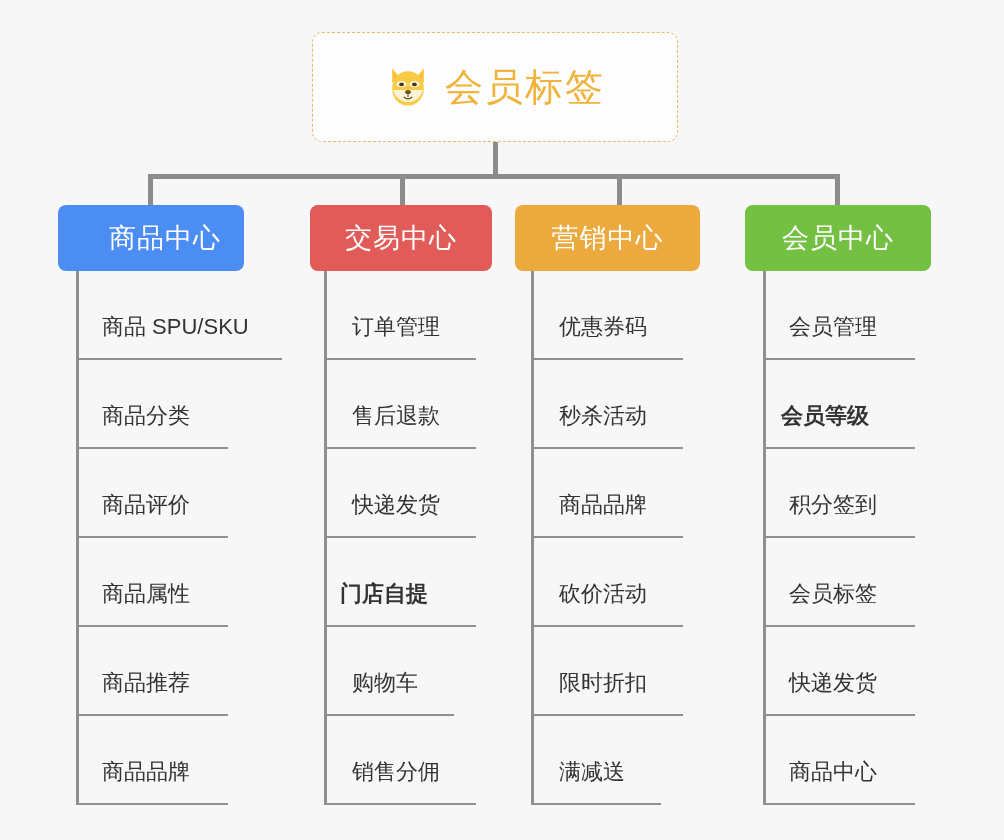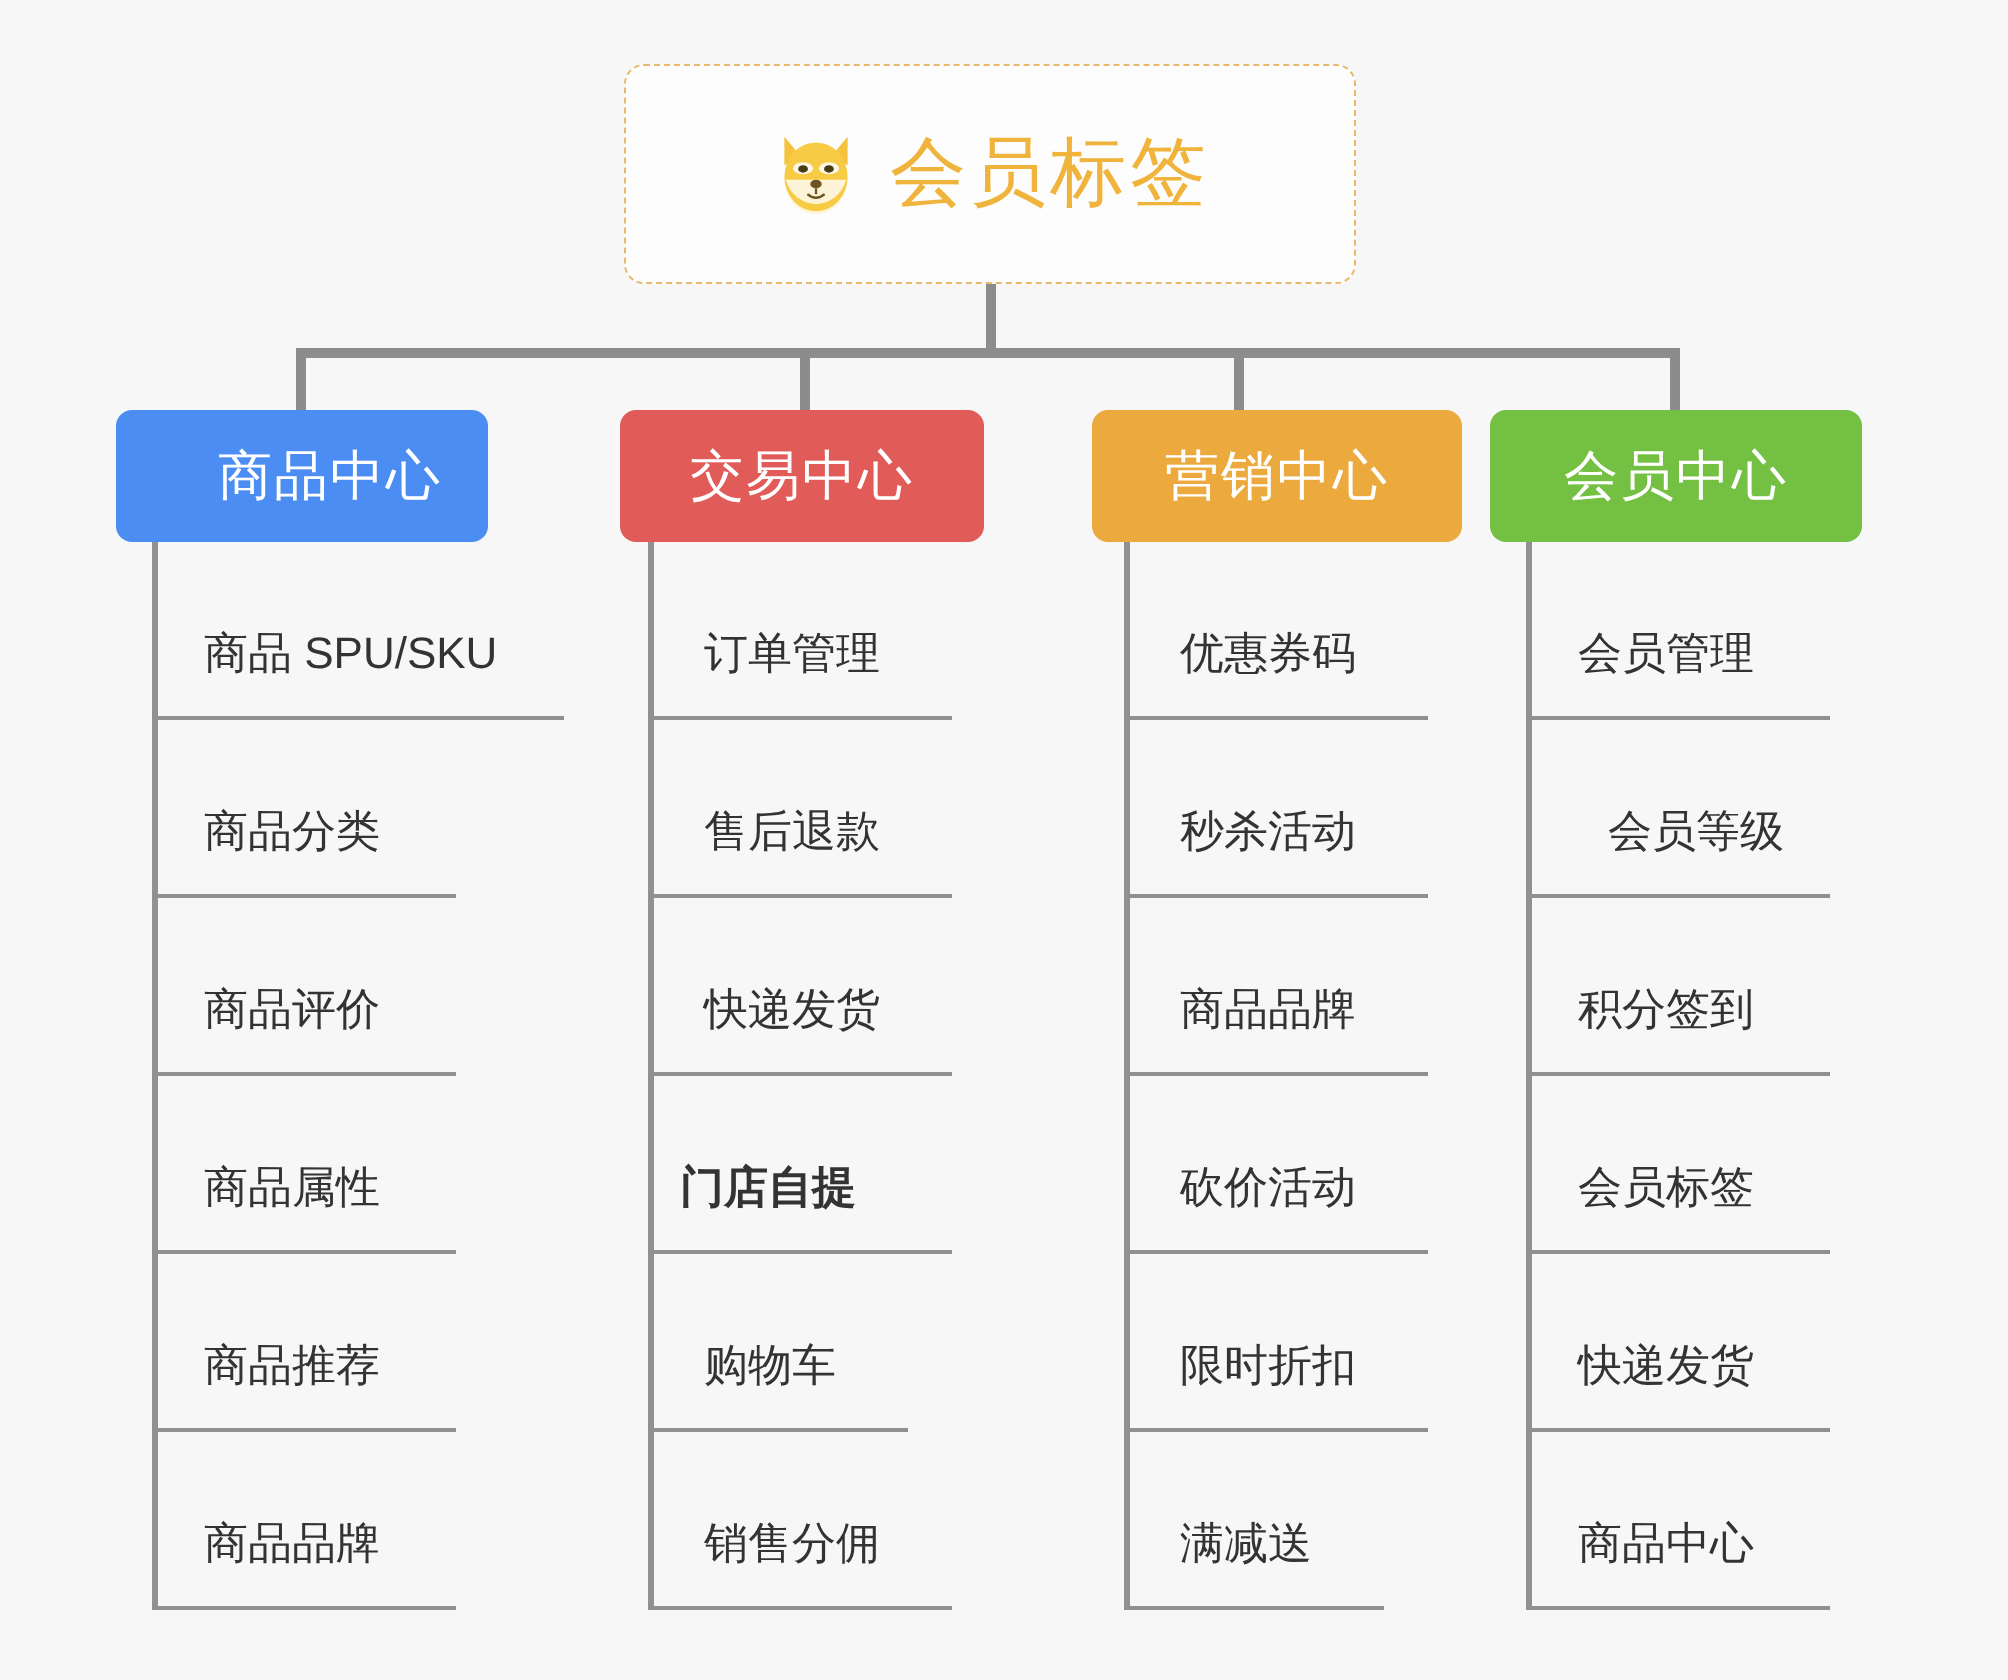--- a/index.html
+++ b/index.html
@@ -195,21 +195,21 @@
           <div class="leaf">
             <div class="leaf-label" style="margin-left: 42px;">购物车</div>
             <div class="leaf-rule" style="margin-left: 14px; width: 130px; background: rgb(144, 144, 144);"></div>
           </div>
           <div class="leaf">
             <div class="leaf-label" style="margin-left: 42px;">销售分佣</div>
             <div class="leaf-rule" style="margin-left: 14px; width: 152px; background: rgb(144, 144, 144);"></div>
           </div>
         </div>
       </div>
-      <div class="branch" style="left: 546px; width: 185px;">
+      <div class="branch" style="left: 515px; width: 185px;">
         <div class="branch-head" style="background: rgb(235, 169, 62);">营销中心</div>
         <div class="branch-body" style="height: 534px; width: 260px;">
           <div class="spine" style="left: 16px; height: 534px; background: rgb(144, 144, 144);"></div>
           <div class="leaf">
             <div class="leaf-label" style="margin-left: 44px;">优惠券码</div>
             <div class="leaf-rule" style="margin-left: 16px; width: 152px; background: rgb(144, 144, 144);"></div>
           </div>
           <div class="leaf">
             <div class="leaf-label" style="margin-left: 44px;">秒杀活动</div>
             <div class="leaf-rule" style="margin-left: 16px; width: 152px; background: rgb(144, 144, 144);"></div>
@@ -234,21 +234,21 @@
       </div>
       <div class="branch" style="left: 745px; width: 186px;">
         <div class="branch-head" style="background: rgb(116, 192, 67);">会员中心</div>
         <div class="branch-body" style="height: 534px; width: 260px;">
           <div class="spine" style="left: 18px; height: 534px; background: rgb(144, 144, 144);"></div>
           <div class="leaf">
             <div class="leaf-label" style="margin-left: 44px;">会员管理</div>
             <div class="leaf-rule" style="margin-left: 18px; width: 152px; background: rgb(144, 144, 144);"></div>
           </div>
           <div class="leaf">
-            <div class="leaf-label" style="margin-left: 59px;">会员等级</div>
+            <div class="leaf-label" style="margin-left: 36px; font-weight: bold;">会员等级</div>
             <div class="leaf-rule" style="margin-left: 18px; width: 152px; background: rgb(144, 144, 144);"></div>
           </div>
           <div class="leaf">
             <div class="leaf-label" style="margin-left: 44px;">积分签到</div>
             <div class="leaf-rule" style="margin-left: 18px; width: 152px; background: rgb(144, 144, 144);"></div>
           </div>
           <div class="leaf">
             <div class="leaf-label" style="margin-left: 44px;">会员标签</div>
             <div class="leaf-rule" style="margin-left: 18px; width: 152px; background: rgb(144, 144, 144);"></div>
           </div>

